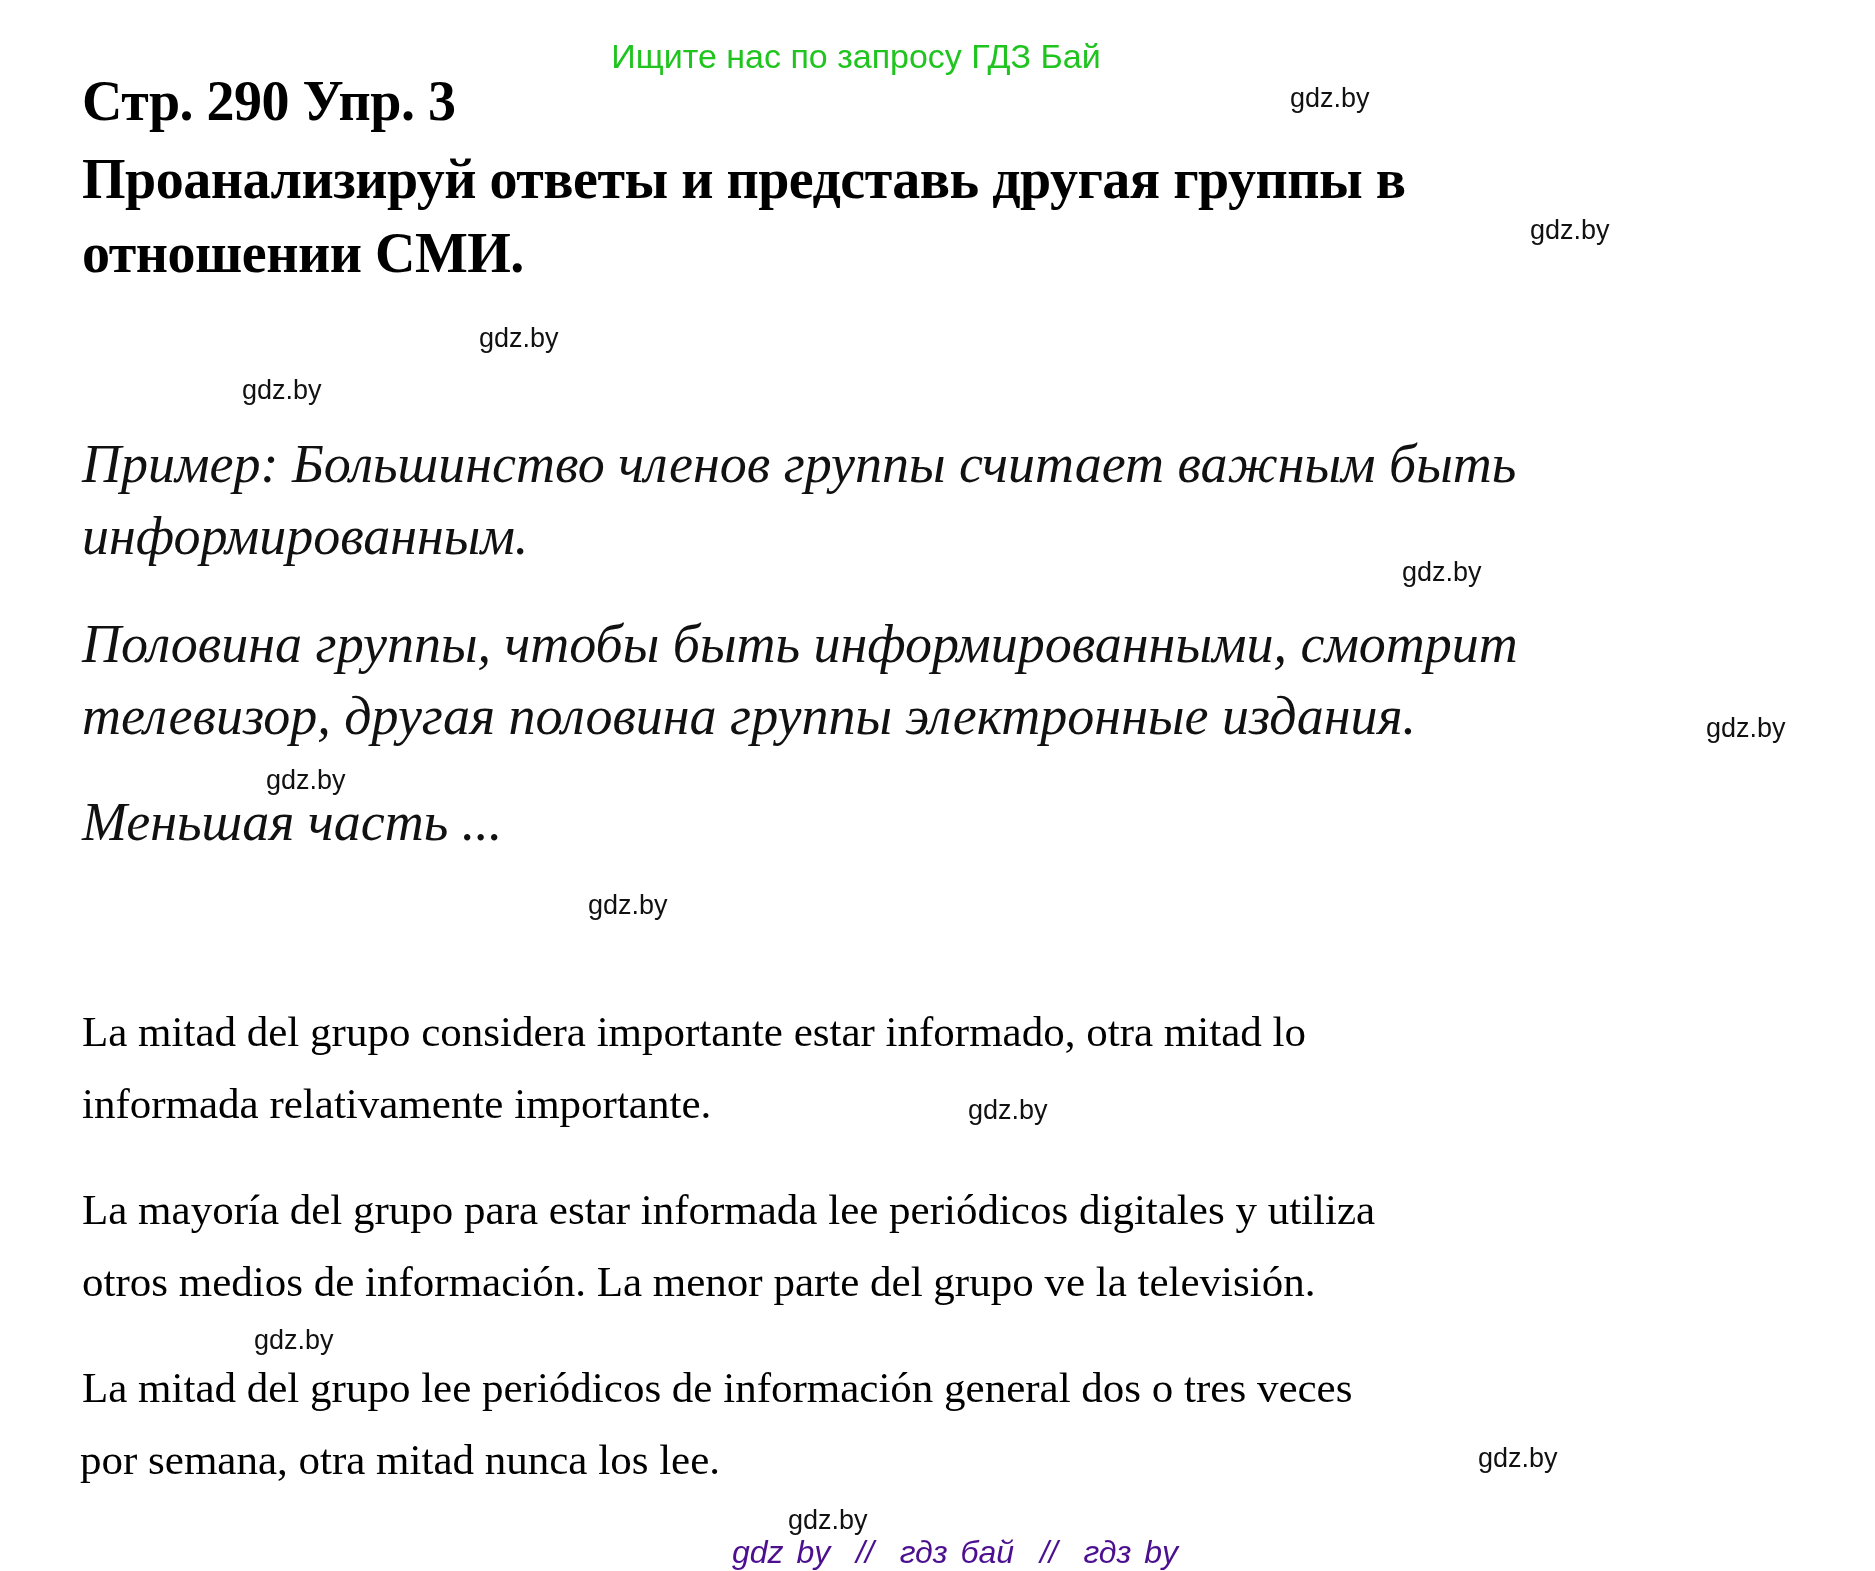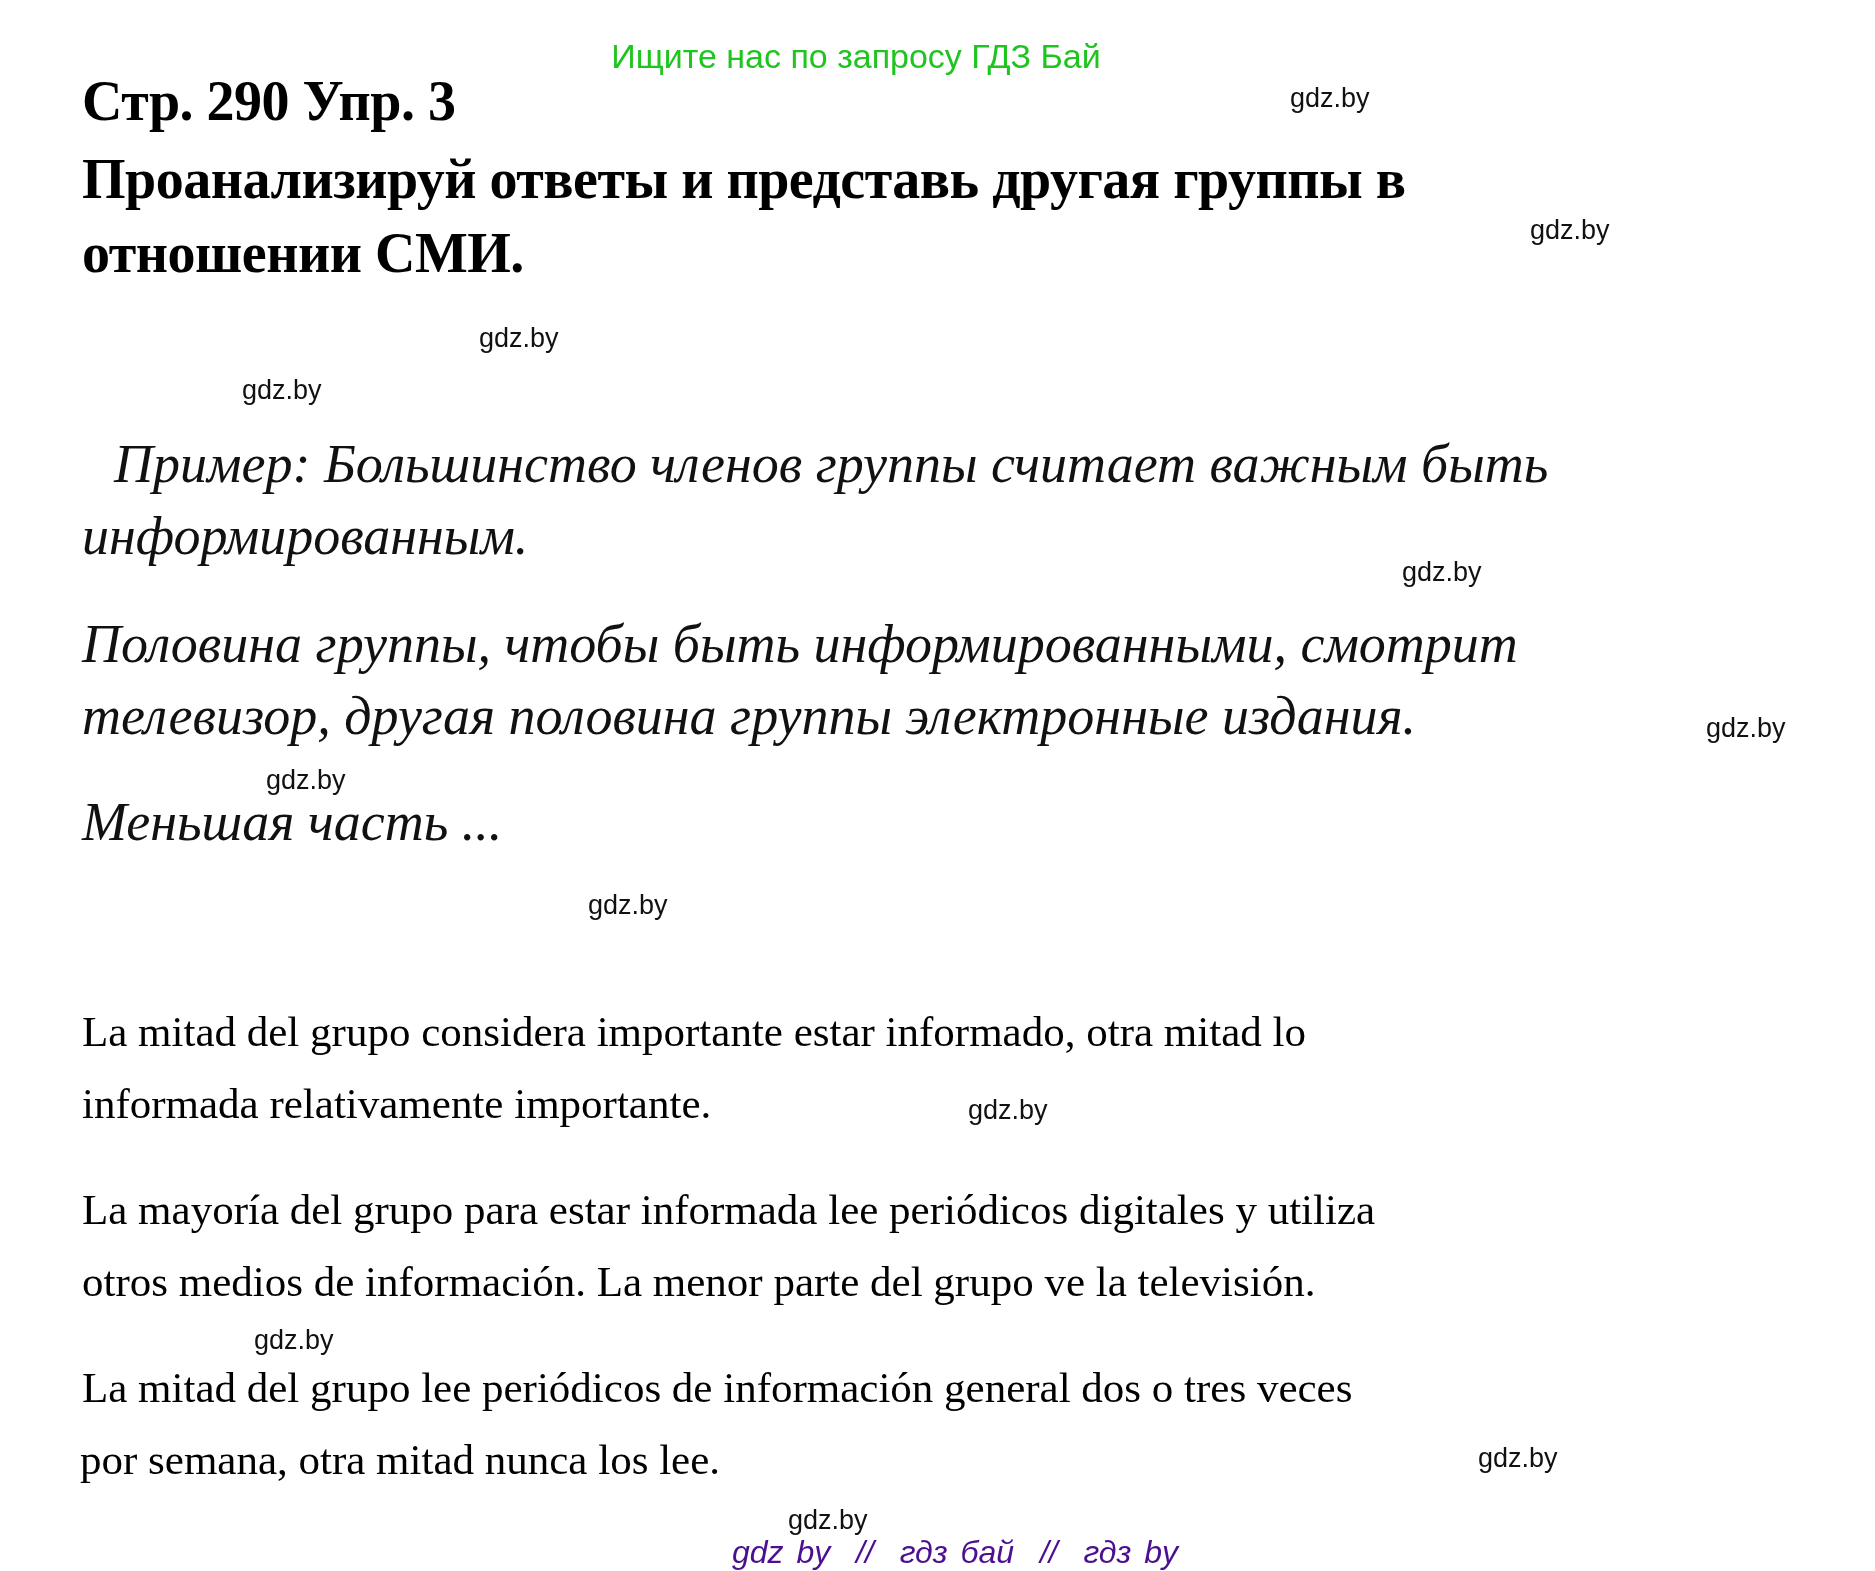--- a/index.html
+++ b/index.html
@@ -14,21 +14,21 @@
 </style>
 </head>
 <body>
 
 <div class="abs banner">Ищите нас по запросу ГДЗ Бай</div>
 
 <div class="abs bold" style="left:82px; top:64px;">Стр. 290 Упр. 3</div>
 <div class="abs bold" style="left:82px; top:142px;">Проанализируй ответы и представь другая группы в</div>
 <div class="abs bold" style="left:82px; top:216px;">отношении СМИ.</div>
 
-<div class="abs ital" style="left:82px; top:428px;margin-left:32px;">Пример: Большинство членов группы считает важным быть</div>
+<div class="abs ital" style="left:82px; top:428px;">Пример: Большинство членов группы считает важным быть</div>
 <div class="abs ital" style="left:82px; top:500px;">информированным.</div>
 <div class="abs ital" style="left:82px; top:608px;">Половина группы, чтобы быть информированными, смотрит</div>
 <div class="abs ital" style="left:82px; top:680px;">телевизор, другая половина группы электронные издания.</div>
 <div class="abs ital" style="left:82px; top:786px;"> Меньшая часть ...</div>
 
 <div class="abs body-es" style="left:82px; top:996px;">La mitad del grupo considera importante estar informado, otra mitad lo</div>
 <div class="abs body-es" style="left:82px; top:1068px;">informada relativamente importante.</div>
 <div class="abs body-es" style="left:82px; top:1174px;">La mayoría del grupo para estar informada lee periódicos digitales y utiliza</div>
 <div class="abs body-es" style="left:82px; top:1246px;">otros medios de información. La menor parte del grupo ve la televisión.</div>
 <div class="abs body-es" style="left:82px; top:1352px;">La mitad del grupo lee periódicos de información general dos o tres veces</div>

